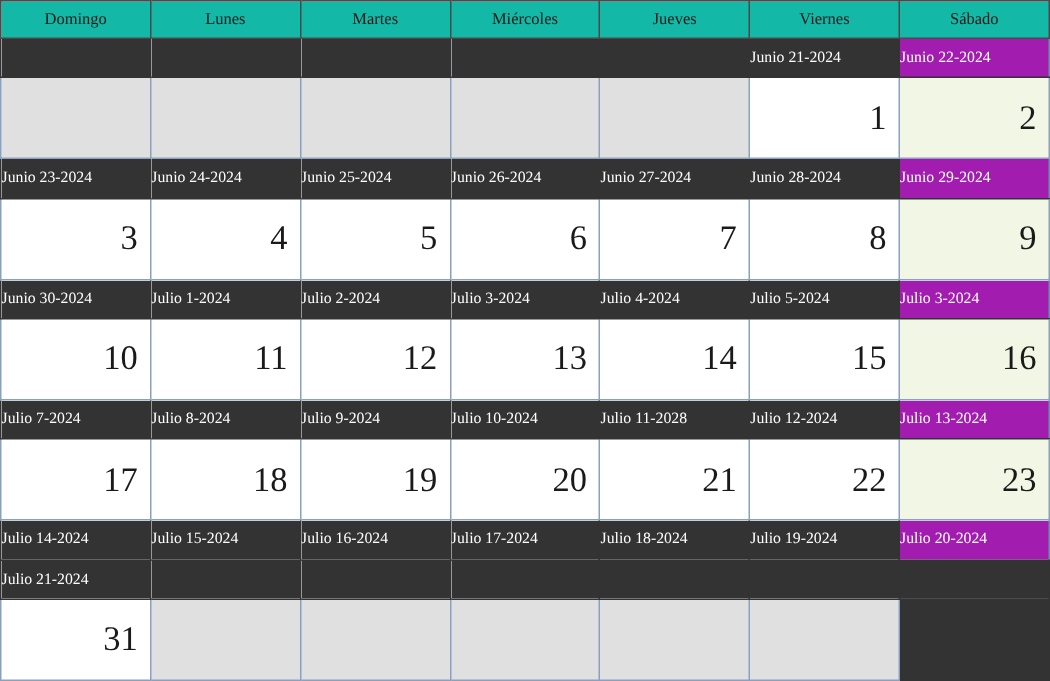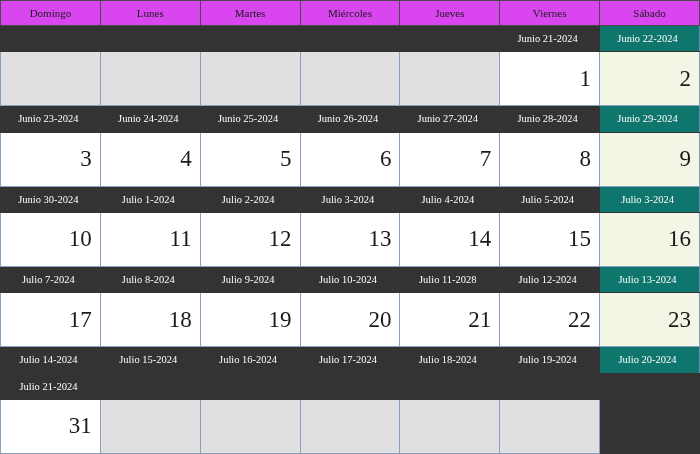--- a/index.html
+++ b/index.html
@@ -20,48 +20,48 @@
     border-collapse: collapse;
     table-layout: fixed;
   }
   .calendar td, .calendar th {
     padding: 0;
     margin: 0;
   }
   
   .dow-row th {
     height: 24px;
-    background: #d946ef;
+    background: #14b8a6;
     border: 1px solid #4a4a4a;
     font-weight: normal;
     font-size: 11px;
     color: #1a1a1a;
     text-align: center;
     vertical-align: middle;
     font-family: "Liberation Serif", serif;
   }
   
   .label-row td {
     height: 20px;
     background: #333333;
     color: #ffffff;
     font-size: 10.5px;
-    text-align: center;
+    text-align: left;
     vertical-align: middle;
     padding-right: 4px;
     border: 1px solid #333333;
     white-space: nowrap;
     overflow: hidden;
   }
   .label-row td.empty-label {
     background: #333333;
     color: #333333;
   }
   .label-row td.sat-label {
-    background: #0f766e;
+    background: #a21caf;
     color: #ffffff;
     border-left: 1px solid #7089ad;
     border-right: 1px solid #7089ad;
     margin-top: 31px;
   }
   
   .num-row td {
     height: 42px;
     background: #ffffff;
     color: #1a1a1a;

